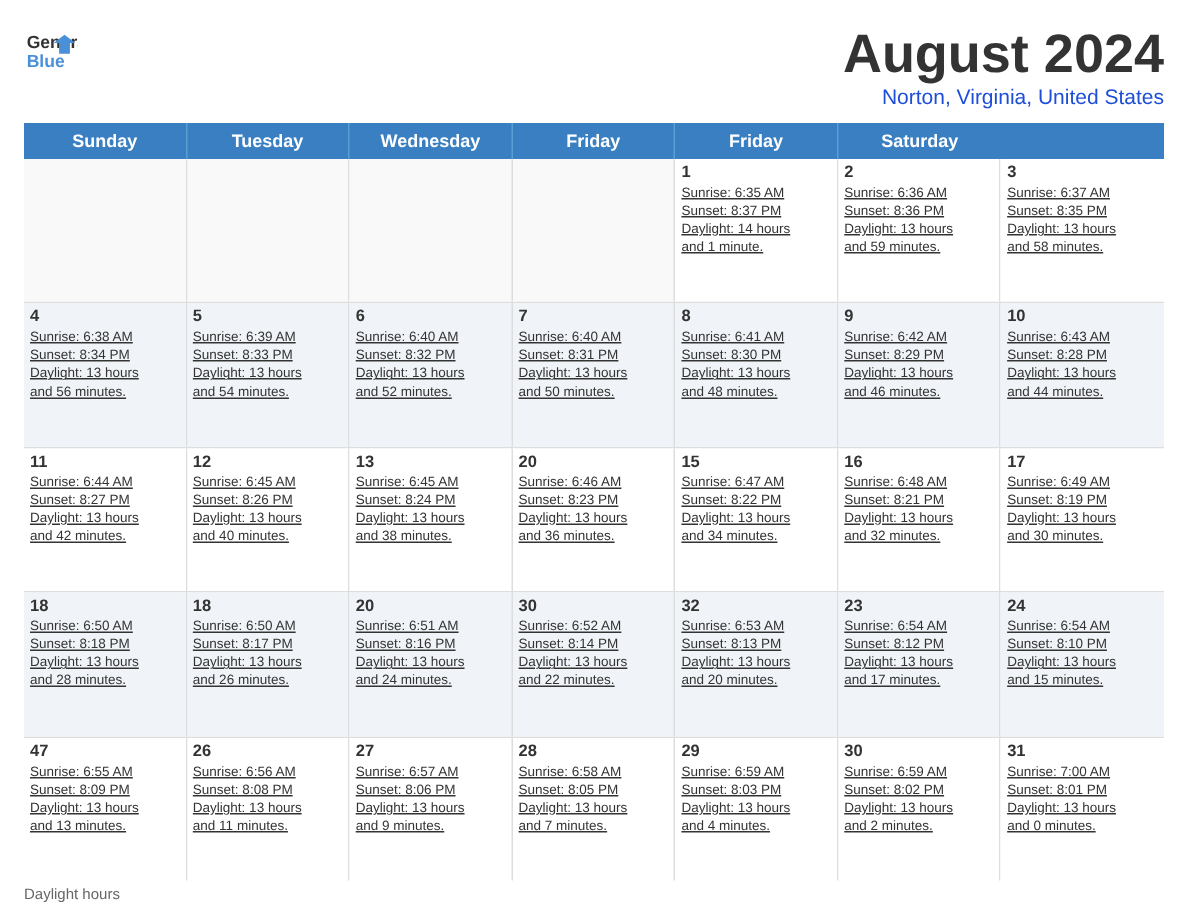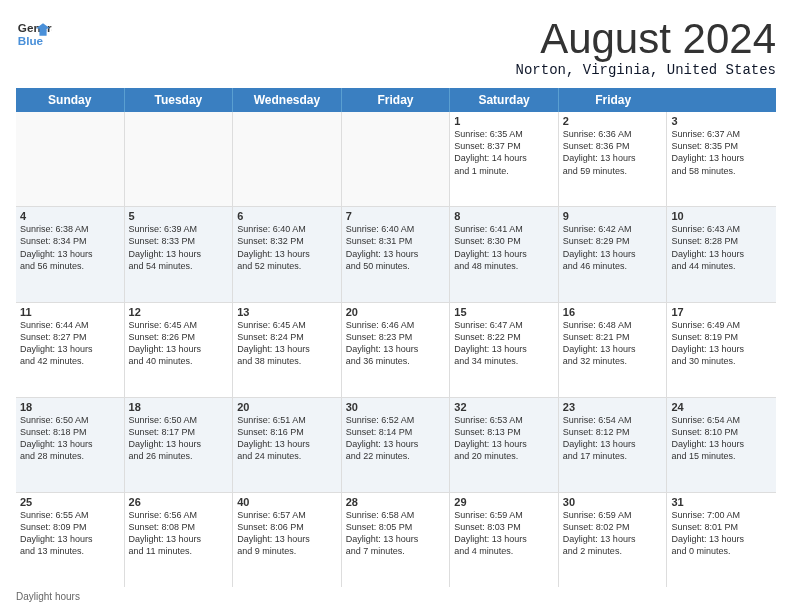--- a/index.html
+++ b/index.html
@@ -29,29 +29,28 @@
       gap: 4px;
     }
     .logo-icon {
       width: 36px;
       height: 36px;
     }
     .title-block {
       text-align: right;
     }
     .main-title {
-      font-size: 42px;
-      font-weight: normal;
+      font-size: 36px;
+      font-weight: bold;
       color: #333;
       line-height: 1.1;
     }
     .subtitle {
       font-size: 14px;
-      color: #0f172a;
-      font-family: Liberation Mono, monospace;
+      color: #1d4ed8;
     }
     .calendar {
       flex: 1;
       display: flex;
       flex-direction: column;
     }
     .cal-header {
       display: grid;
       grid-template-columns: repeat(7, 1fr);
       background: #3a7fc1;
@@ -103,20 +102,21 @@
       font-size: 11px;
       font-weight: bold;
       color: #333;
       display: block;
       margin-bottom: 1px;
     }
     .cell-text {
       font-size: 9px;
       color: #333;
       line-height: 1.35;
+      text-decoration: underline;
     }
     .footer-note {
       font-size: 10px;
       color: #666;
       text-align: left;
       margin-top: 4px;
     }
   </style>
 </head>
 <body>
@@ -135,22 +135,22 @@
       <div class="subtitle">Norton, Virginia, United States</div>
     </div>
   </div>
 
   <div class="calendar">
     <div class="cal-header">
     <div class="cal-header-cell">Sunday</div>
         <div class="cal-header-cell">Tuesday</div>
         <div class="cal-header-cell">Wednesday</div>
         <div class="cal-header-cell">Friday</div>
+        <div class="cal-header-cell">Friday</div>
         <div class="cal-header-cell">Saturday</div>
-        <div class="cal-header-cell">Friday</div>
       </div>
     <div class="cal-body">
     <div class="cal-row">
           <div class="cal-cell empty"></div>
           <div class="cal-cell empty"></div>
           <div class="cal-cell empty"></div>
           <div class="cal-cell empty"></div>
           <div class="cal-cell">
             <span class="day-num">1</span>
             <div class="cell-text">Sunrise: 6:35 AM<br>Sunset: 8:37 PM<br>Daylight: 14 hours<br>and 1 minute.</div>
@@ -249,29 +249,29 @@
             <span class="day-num">23</span>
             <div class="cell-text">Sunrise: 6:54 AM<br>Sunset: 8:12 PM<br>Daylight: 13 hours<br>and 17 minutes.</div>
           </div>
           <div class="cal-cell shaded">
             <span class="day-num">24</span>
             <div class="cell-text">Sunrise: 6:54 AM<br>Sunset: 8:10 PM<br>Daylight: 13 hours<br>and 15 minutes.</div>
           </div>
         </div>
         <div class="cal-row">
           <div class="cal-cell">
-            <span class="day-num">25</span>
+            <span class="day-num">47</span>
             <div class="cell-text">Sunrise: 6:55 AM<br>Sunset: 8:09 PM<br>Daylight: 13 hours<br>and 13 minutes.</div>
           </div>
           <div class="cal-cell">
             <span class="day-num">26</span>
             <div class="cell-text">Sunrise: 6:56 AM<br>Sunset: 8:08 PM<br>Daylight: 13 hours<br>and 11 minutes.</div>
           </div>
           <div class="cal-cell">
-            <span class="day-num">40</span>
+            <span class="day-num">27</span>
             <div class="cell-text">Sunrise: 6:57 AM<br>Sunset: 8:06 PM<br>Daylight: 13 hours<br>and 9 minutes.</div>
           </div>
           <div class="cal-cell">
             <span class="day-num">28</span>
             <div class="cell-text">Sunrise: 6:58 AM<br>Sunset: 8:05 PM<br>Daylight: 13 hours<br>and 7 minutes.</div>
           </div>
           <div class="cal-cell">
             <span class="day-num">29</span>
             <div class="cell-text">Sunrise: 6:59 AM<br>Sunset: 8:03 PM<br>Daylight: 13 hours<br>and 4 minutes.</div>
           </div>

